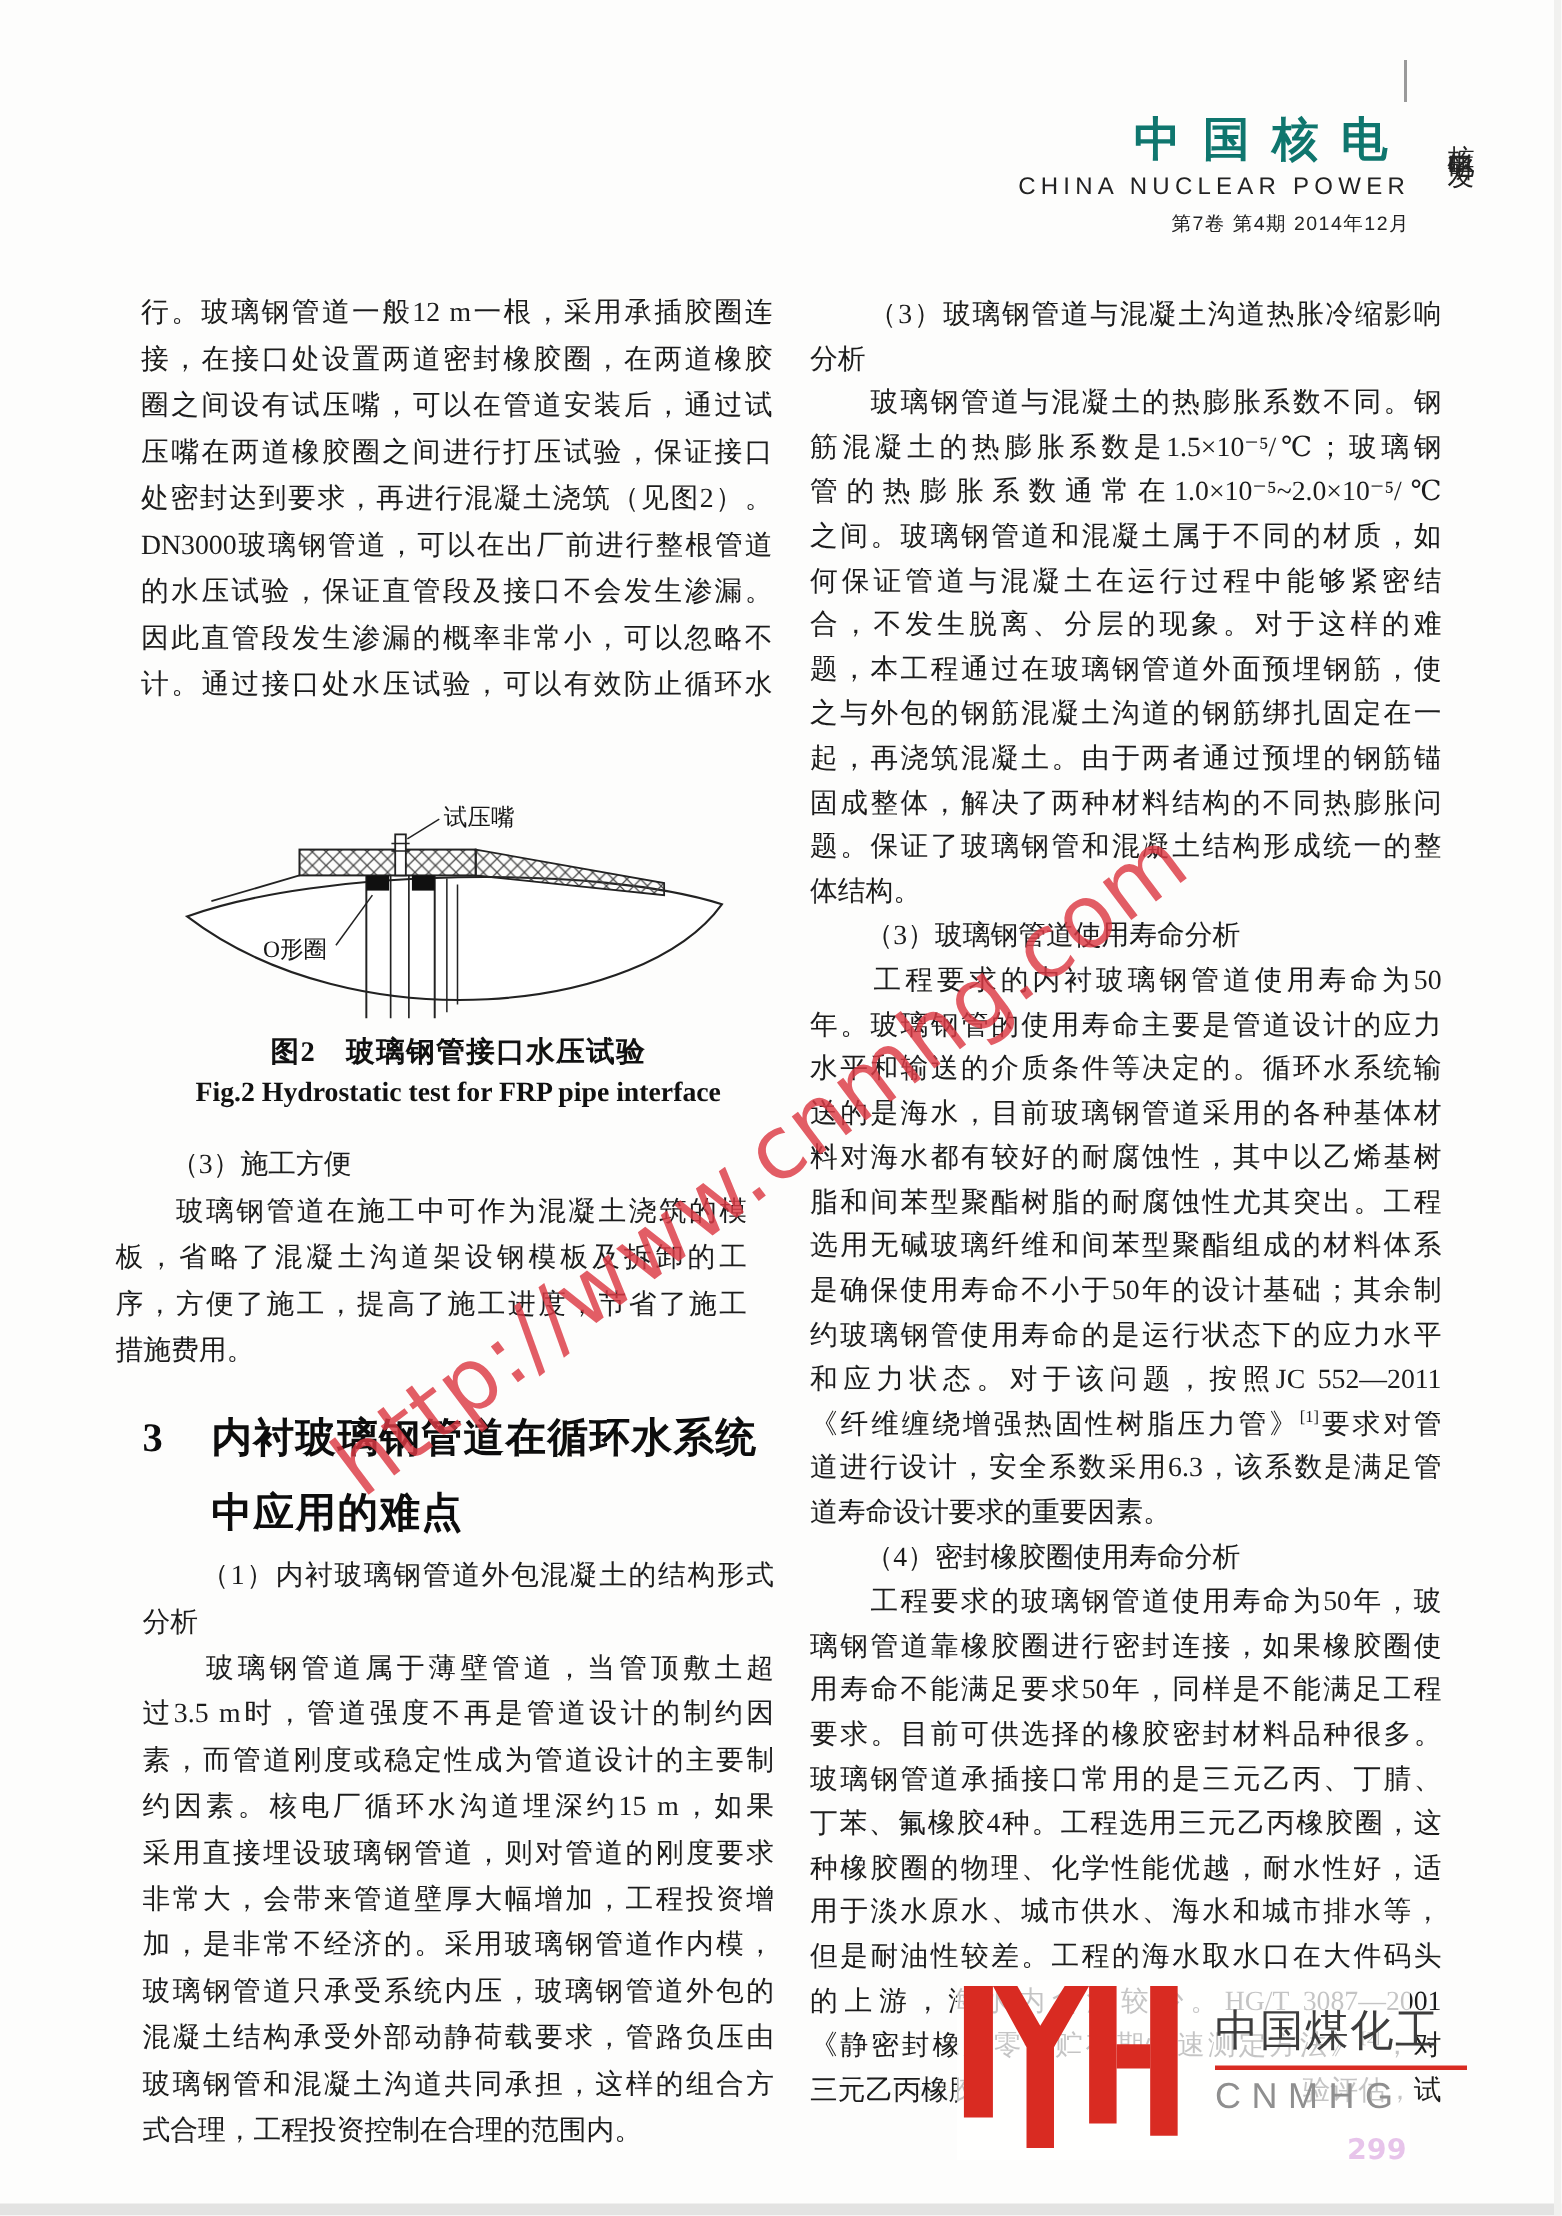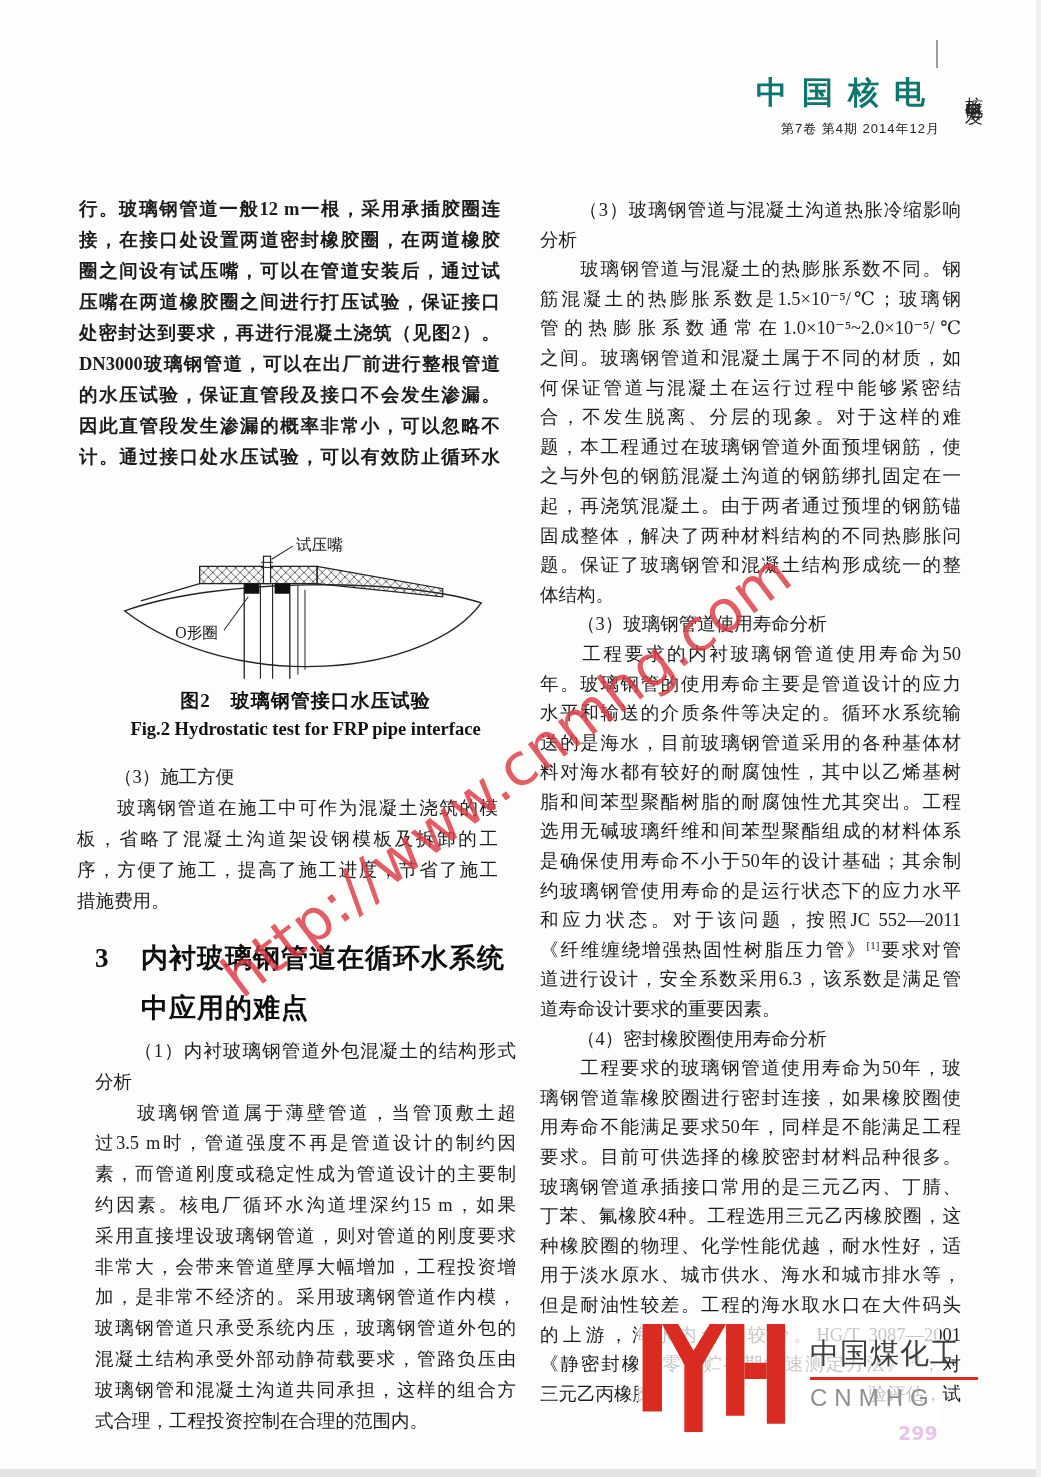--- a/index.html
+++ b/index.html
@@ -69,26 +69,27 @@
   .pagenum{position:absolute;left:898px;top:1422px;font-size:19px;font-weight:bold;
     font-family:"DejaVu Sans","Liberation Sans",sans-serif;color:#a21caf;}
   .scan-bottom{position:absolute;left:0;top:1469px;width:1041px;height:8px;background:#e3e3e2;}
   .scan-right{position:absolute;left:1036px;top:0;width:5px;height:1477px;background:#f1f1ef;}
 </style>
 </head>
 <body>
 
 <div class="hdr">
   <div class="hdr-zh">中国核电</div>
+  <div class="hdr-en">CHINA  NUCLEAR  POWER</div>
   <div class="hdr-issue">第7卷  第4期  2014年12月</div>
 </div>
 <div class="corner-tick"></div>
 <div class="side-vert">核电研发</div>
 
-<div class="col" style="left:79px;top:194px;font-weight:bold;">
+<div class="col" style="left:94px;top:194px;">
   <div class="line">行。玻璃钢管道一般12 m一根，采用承插胶圈连</div>
   <div class="line">接，在接口处设置两道密封橡胶圈，在两道橡胶</div>
   <div class="line">圈之间设有试压嘴，可以在管道安装后，通过试</div>
   <div class="line">压嘴在两道橡胶圈之间进行打压试验，保证接口</div>
   <div class="line">处密封达到要求，再进行混凝土浇筑（见图2）。</div>
   <div class="line">DN3000玻璃钢管道，可以在出厂前进行整根管道</div>
   <div class="line">的水压试验，保证直管段及接口不会发生渗漏。</div>
   <div class="line">因此直管段发生渗漏的概率非常小，可以忽略不</div>
   <div class="line">计。通过接口处水压试验，可以有效防止循环水</div>
 </div>

